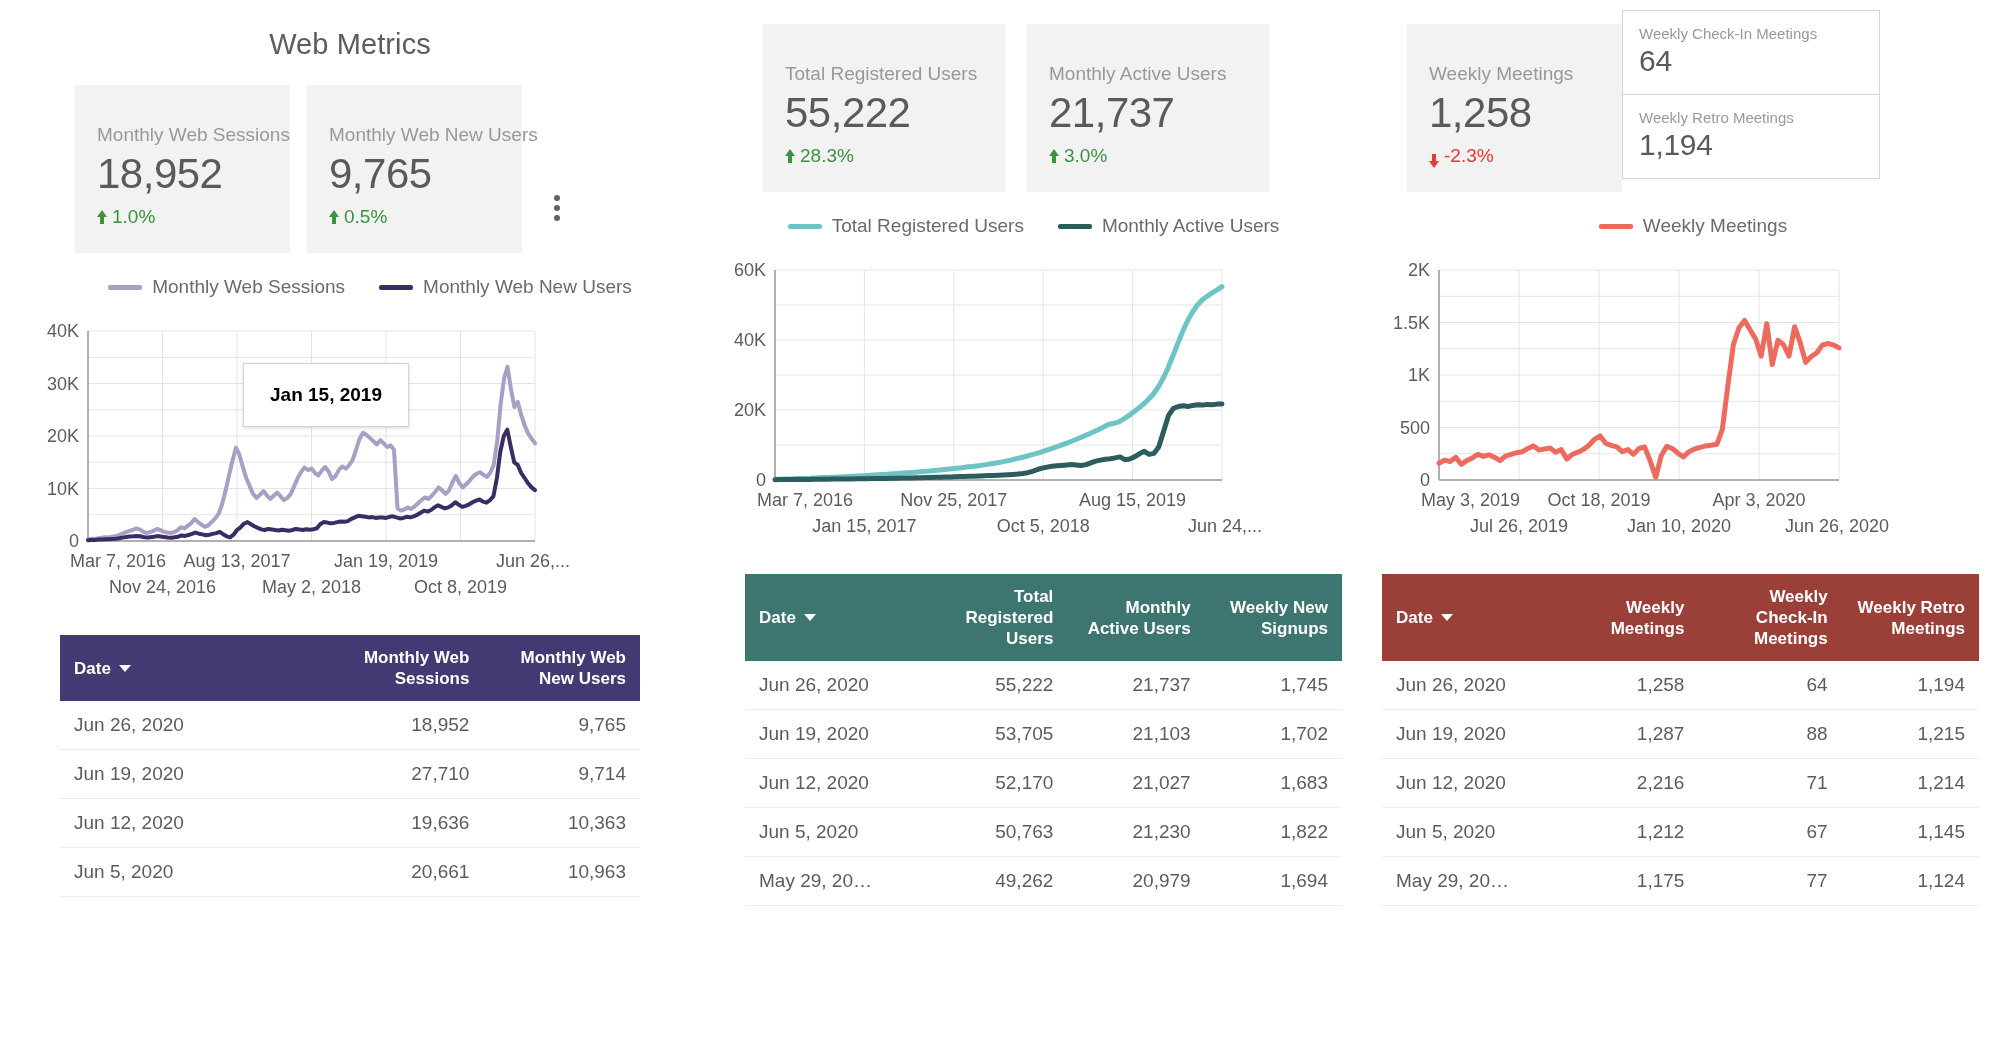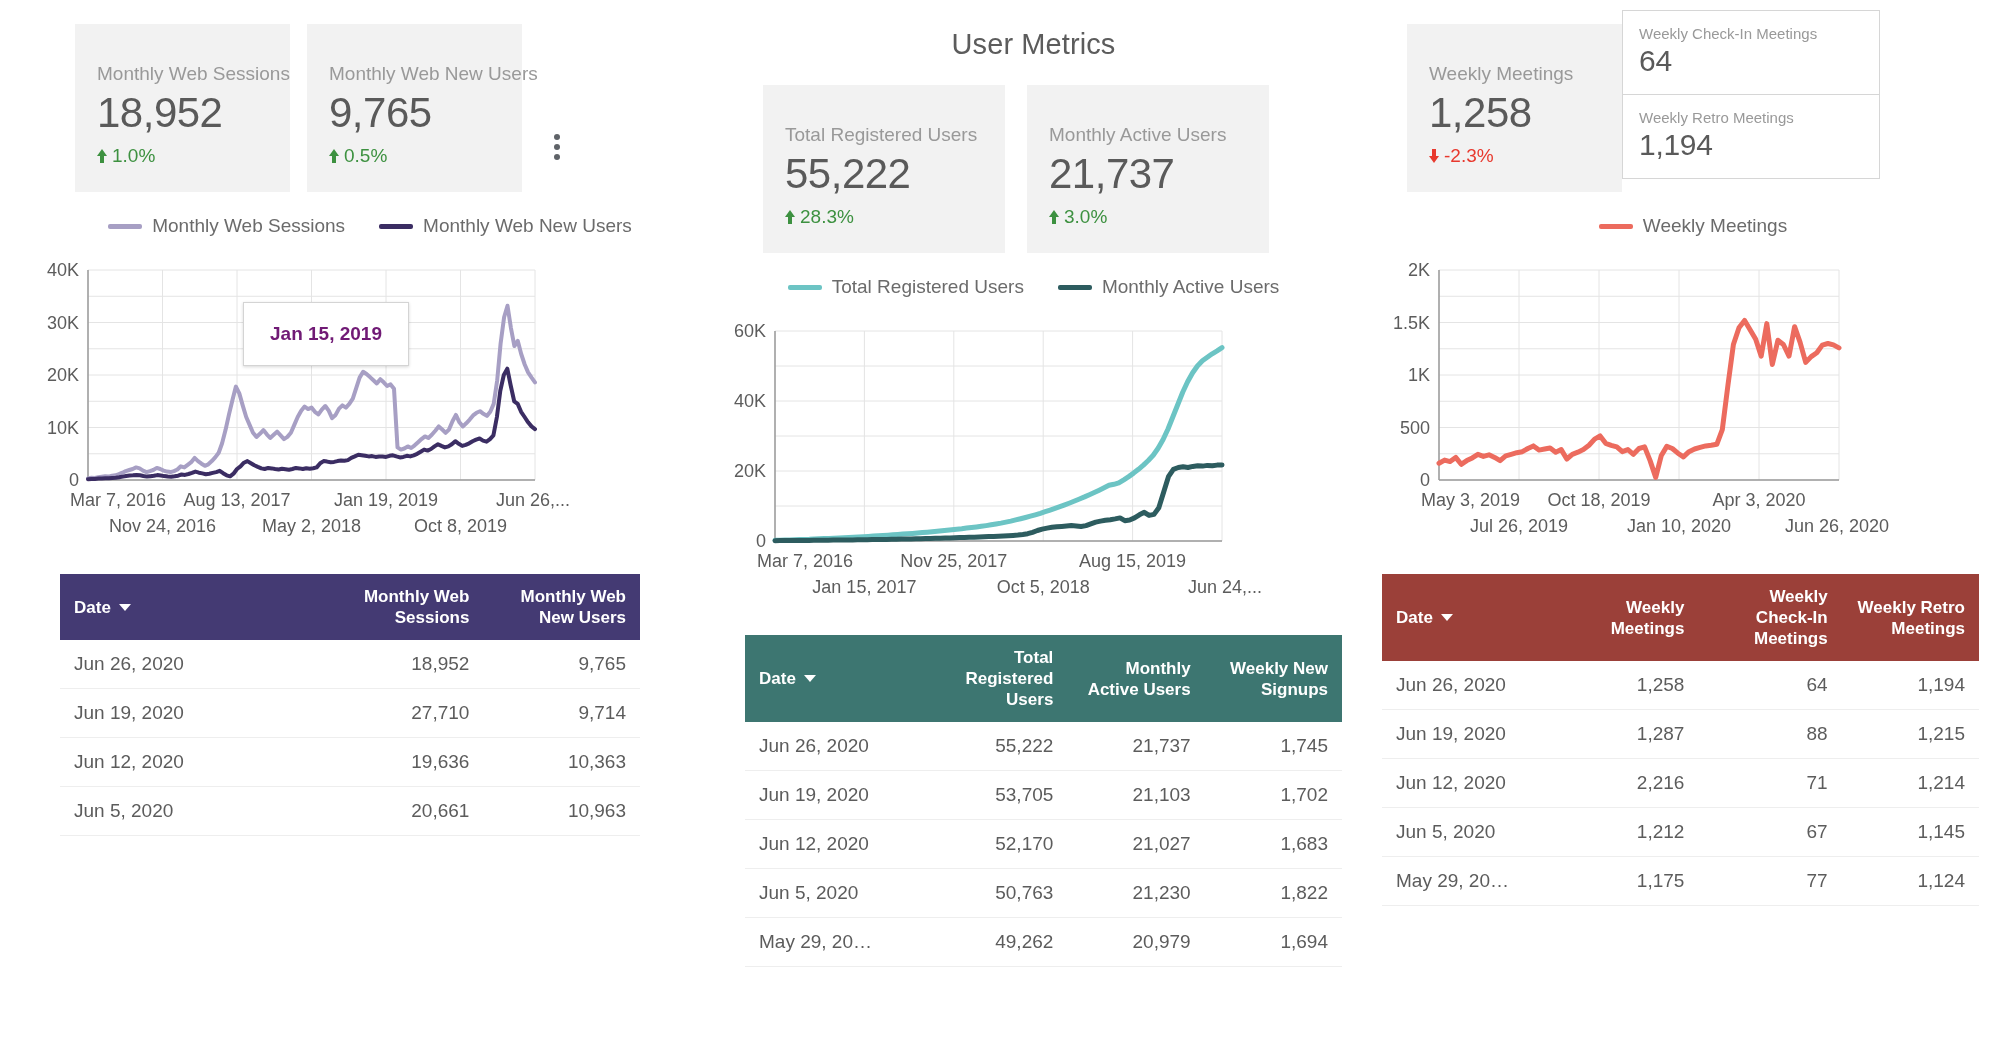--- a/index.html
+++ b/index.html
@@ -63,21 +63,21 @@
   }
   .sc-delta {
     font-size: 19px;
     line-height: 24px;
     margin-top: 6px;
     display: flex;
     align-items: center;
     gap: 5px;
   }
   .delta-up   { color: #3d9140; text-align: right; }
-  .delta-down { color: #e8392e; }
+  .delta-down { color: #e8392e; align-items: flex-end; }
   .arrow {
     display: inline-block;
     width: 10px; height: 14px;
     position: relative;
   }
   .arrow.up::before {
     content: ""; position: absolute; left: 0; top: 0;
     border-left: 5px solid transparent;
     border-right: 5px solid transparent;
     border-bottom: 7px solid #3d9140;
@@ -161,21 +161,21 @@
 
   
   .chart-tooltip {
     position: absolute;
     background: #ffffff;
     border: 1px solid #d4d4d4;
     box-shadow: 0 1px 3px rgba(0,0,0,0.16);
     padding: 20px 26px;
     font-size: 19px;
     font-weight: bold;
-    color: #701a75;
+    color: #000000;
     white-space: nowrap;
   }
 
   
   .table { width: 100%; border-collapse: collapse; table-layout: fixed; }
   .table thead th {
     color: #ffffff;
     font-size: 17px;
     font-weight: bold;
     line-height: 21px;
@@ -202,20 +202,21 @@
     overflow: hidden;
   }
   .table tbody td.col-date { text-align: left; }
 </style>
 </head>
 <body>
 
 <div class="dashboard">
 
   <div class="panel panel-web">
+    <div class="section-title">Web Metrics</div>
 
     <div class="scorecard-row" style="padding-left:75px;">
       <div class="scorecard" style="width:215px;">
         <div class="sc-label">Monthly Web Sessions</div>
         <div class="sc-value">18,952</div>
         <div class="sc-delta delta-up">
           <span class="arrow up"></span>
           <span>1.0%</span>
         </div>
       </div>
@@ -324,21 +325,20 @@
               <td class="col-date">Jun 5, 2020</td>
               <td>20,661</td>
               <td>10,963</td>
             </tr>
           </tbody>
       </table>
     </div>
   </div>
 
   <div class="panel panel-user">
-    <div class="section-title">User Metrics</div>
 
     <div class="scorecard-row" style="padding-left:63px;">
       <div class="scorecard" style="width:242px;">
         <div class="sc-label">Total Registered Users</div>
         <div class="sc-value">55,222</div>
         <div class="sc-delta delta-up">
           <span class="arrow up"></span>
           <span>28.3%</span>
         </div>
       </div>

